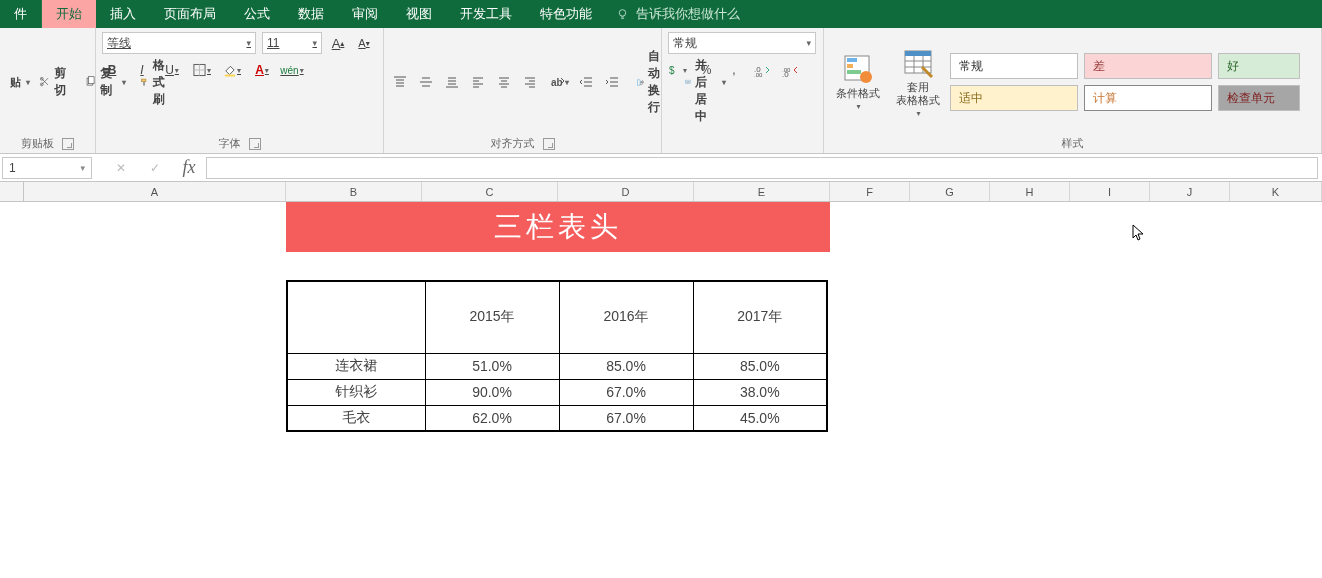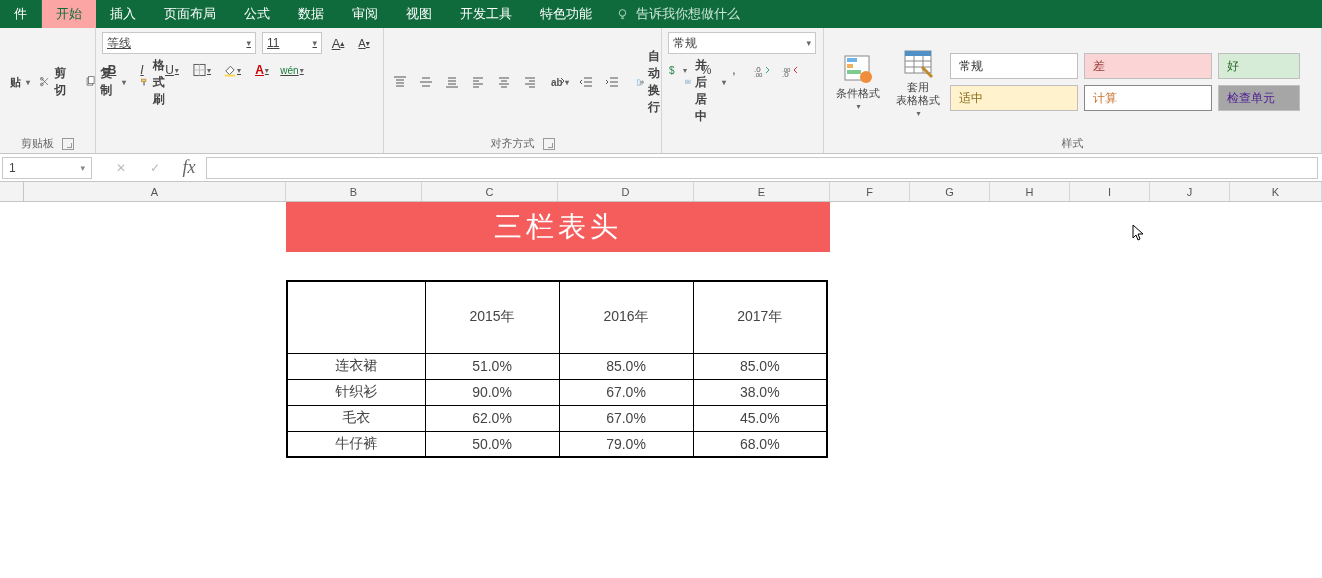--- a/index.html
+++ b/index.html
@@ -181,20 +181,24 @@
         <div class="sq">
             <span style="color:#c00;font-weight:bold;text-decoration:underline;text-decoration-color:#c00;">A</span>
             <span class="caret-d">▾</span>
           </div>
         <div class="sq" style="font-size:10px;color:#1a7a3d;">
             <span>wén</span>
             <span class="caret-d">▾</span>
           </div>
       </div>
     </div>
+    <div class="group-title">
+        <span>字体</span>
+        <span class="dlg"></span>
+      </div>
   </div>
 
   <div class="group" style="width:278px">
     <div class="group-body" style="gap:10px;">
       <div class="col" style="gap:6px;">
         <div class="row">
           <div class="sq">
               <svg width="14" height="14">
                 <path d="M1 2h12M3 5h8M3 8h8M3 11h8" stroke="#555"></path>
               </svg>
@@ -338,21 +342,21 @@
           </span>
         <span class="lbl"><span>套用</span><br><span>表格格式</span></span>
           <span class="caret-d">▾</span>
       </div>
       <div class="style-grid">
         <div class="style-cell" style="background:#fff;color:#333;">常规</div>
         <div class="style-cell" style="background:#fbd5d5;color:#9a3b3b;">差</div>
         <div class="style-cell" style="background:#d7ecd7;color:#2d6a2d;">好</div>
         <div class="style-cell" style="background:#fff2cc;color:#8a6d1e;">适中</div>
         <div class="style-cell" style="background:#fff;color:#c77430;border-color:#888;">计算</div>
-        <div class="style-cell" style="background:#a6a6a6;color:#4c1d95;">检查单元</div>
+        <div class="style-cell" style="background:#a6a6a6;color:#7f1d1d;">检查单元</div>
       </div>
     </div>
     <div class="group-title">
         <span>样式</span>
       </div>
   </div>
 </div>
 
 <div class="fbar">
   <div class="namebox">
@@ -405,26 +409,20 @@
         <td>90.0%</td>
         <td>67.0%</td>
         <td>38.0%</td>
       </tr>
       <tr>
         <td>毛衣</td>
         <td>62.0%</td>
         <td>67.0%</td>
         <td>45.0%</td>
       </tr>
-      <tr>
-        <td>牛仔裤</td>
-        <td>50.0%</td>
-        <td>79.0%</td>
-        <td>68.0%</td>
-      </tr>
     </tbody>
       </table>
   </div>
 
   <svg class="cursor" style="left:1132px;top:42px" viewBox="0 0 14 18">
       <path d="M1 1l0 13 3-3 2 5 2-1-2-5h5z" fill="#fff" stroke="#000"></path>
     </svg>
 </div>
 
 </body></html>

